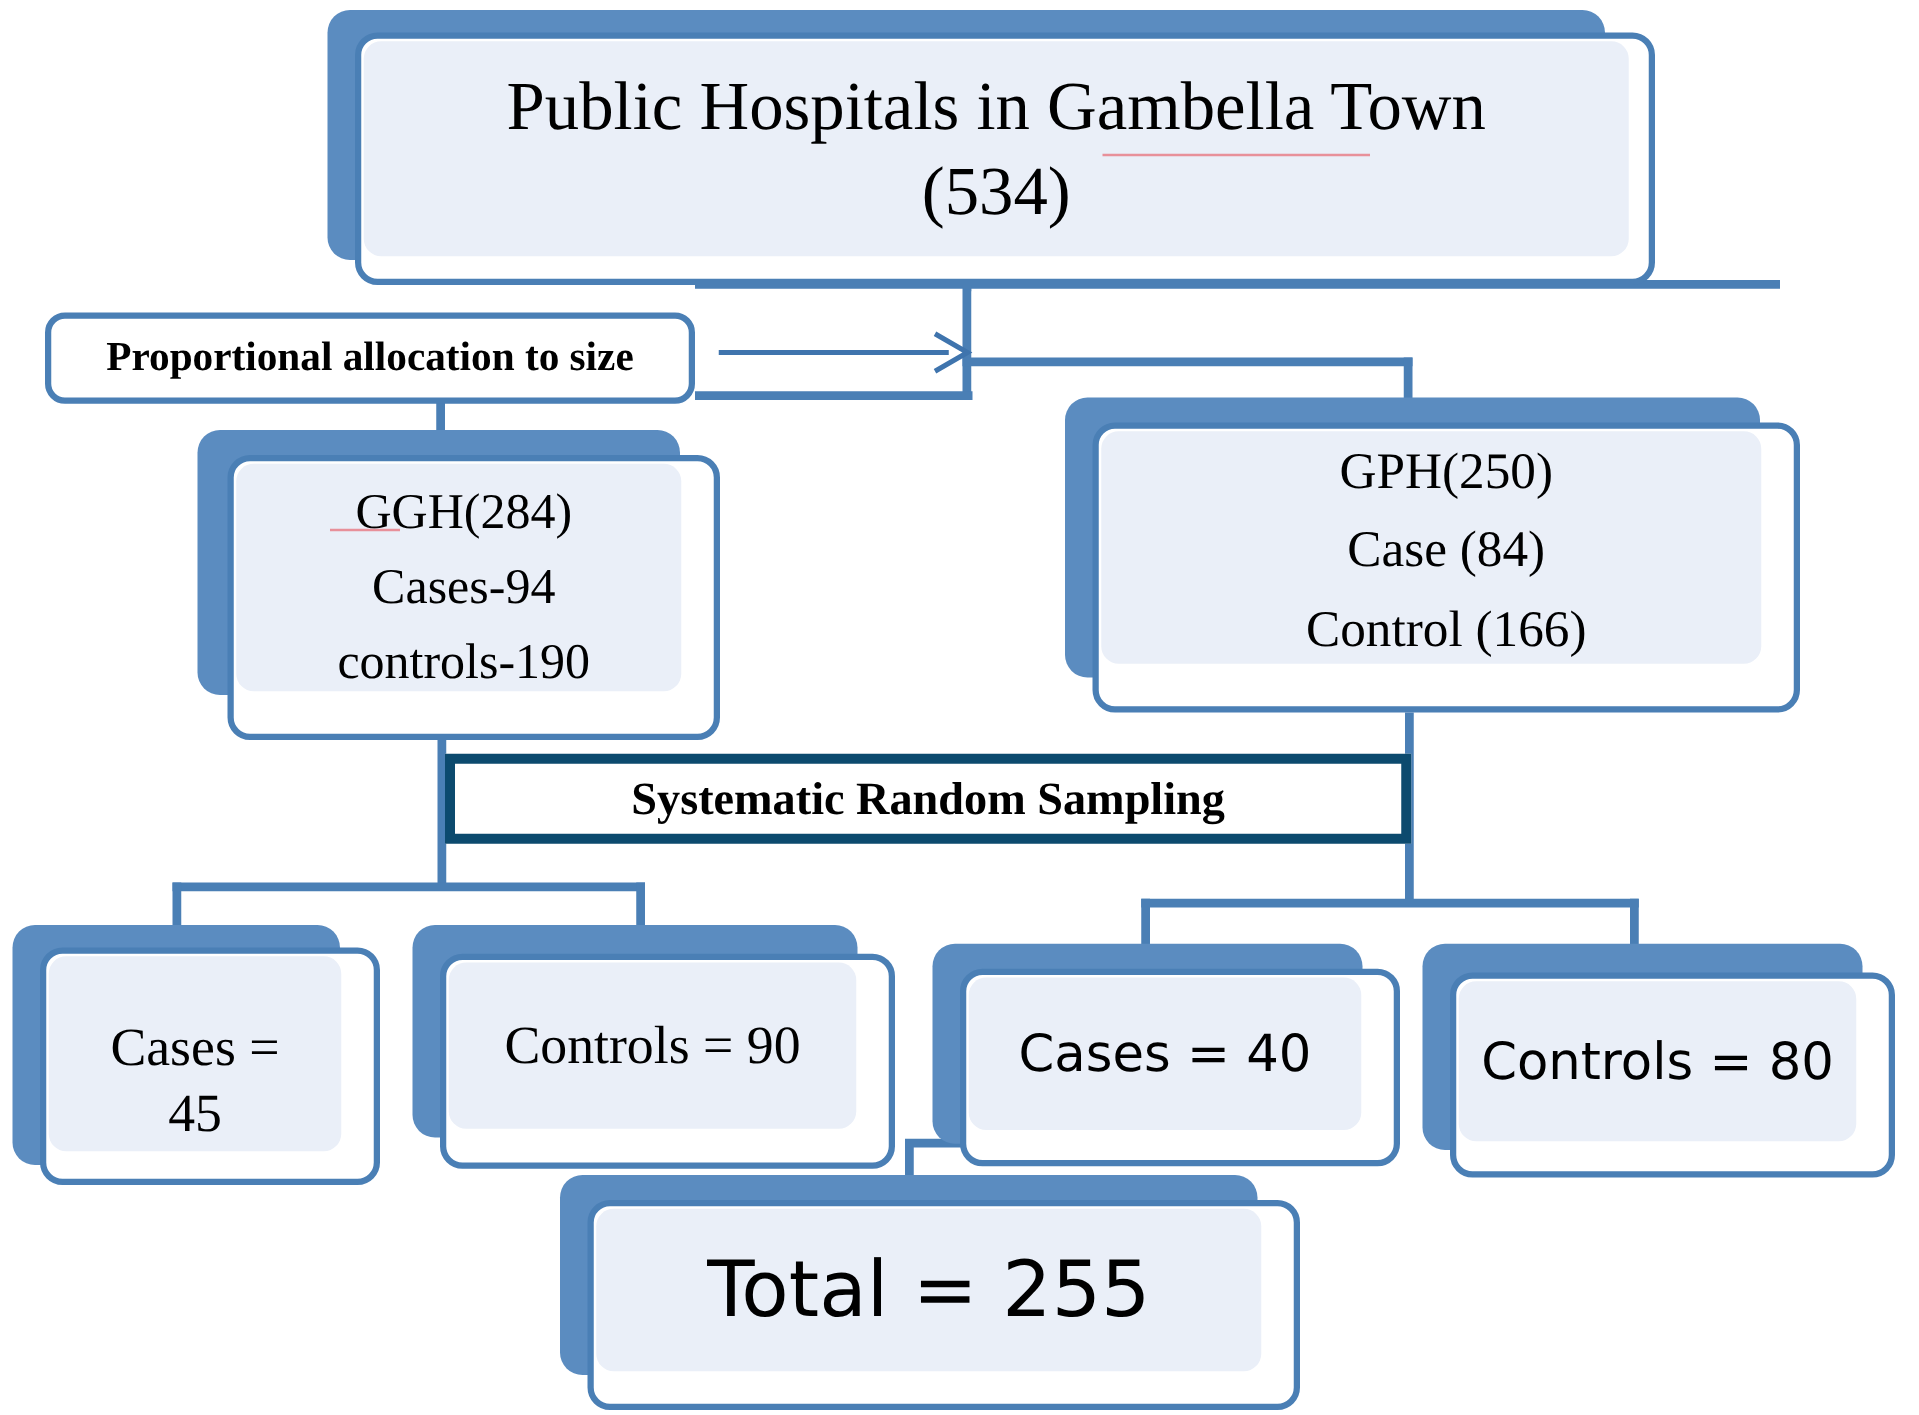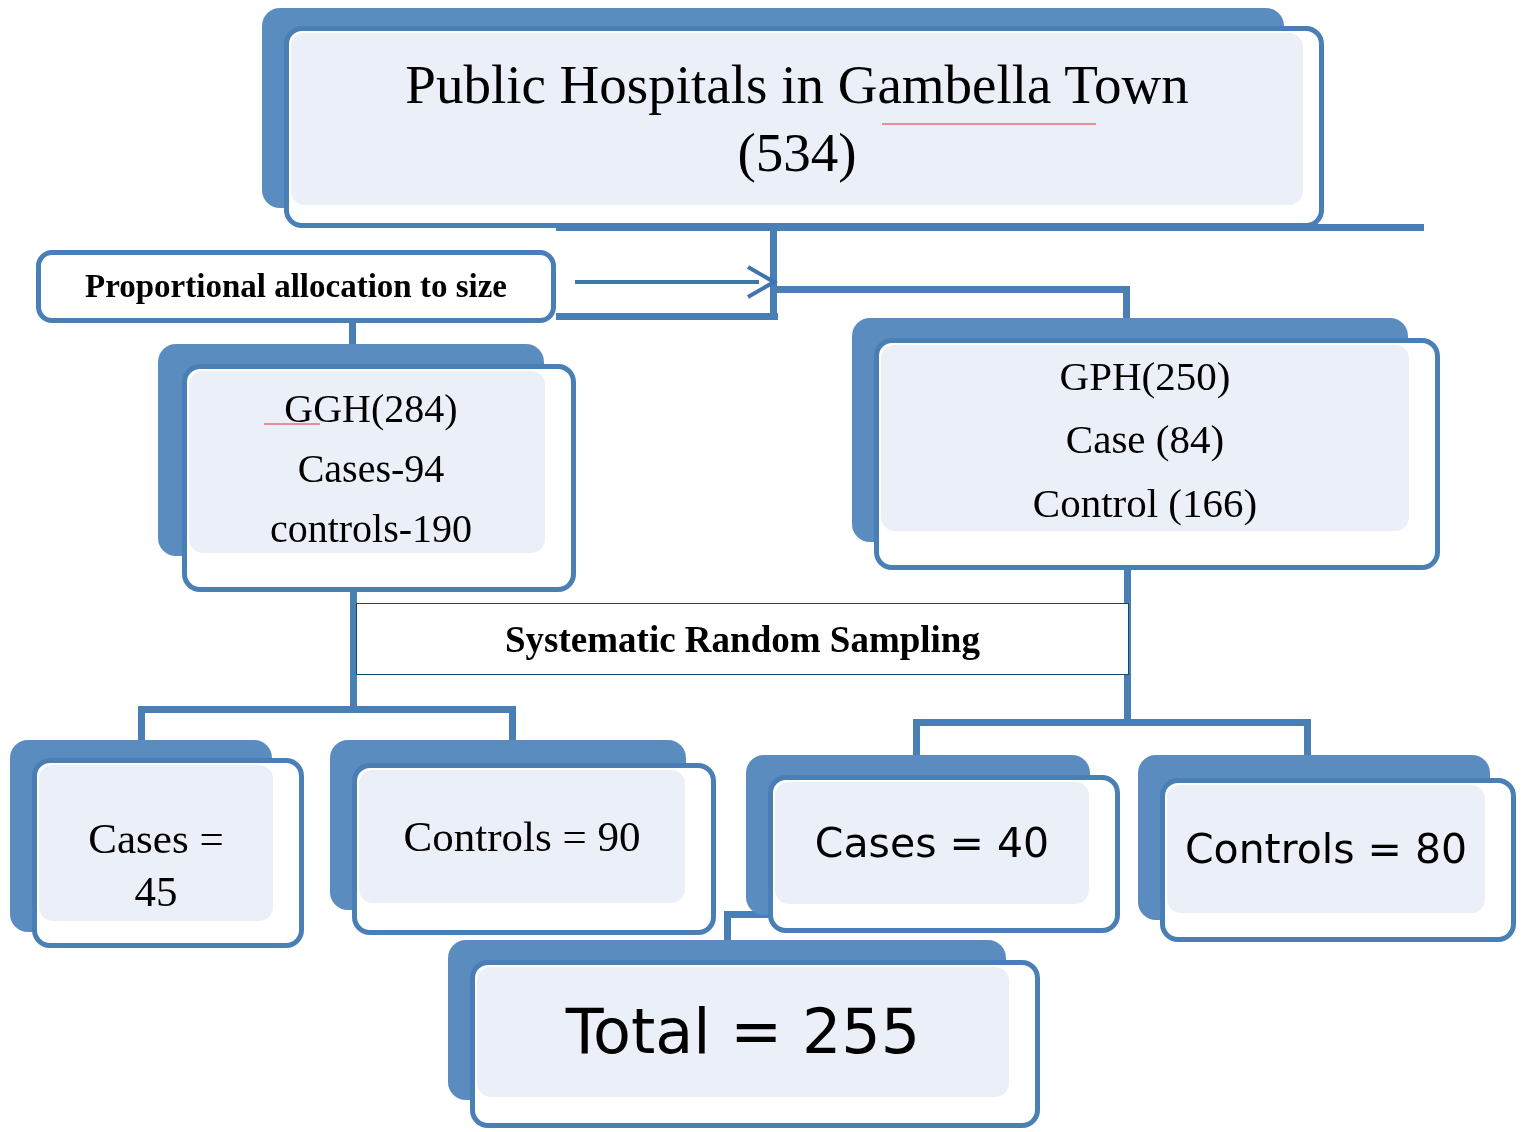--- a/index.html
+++ b/index.html
@@ -64,21 +64,21 @@
   .plainbox {
     position: absolute;
     background: #ffffff;
     box-sizing: border-box;
   }
   .plainbox.rounded {
     border: 5px solid #4a7fb5;
     border-radius: 16px;
   }
   .plainbox.square {
-    border: 1px solid #0c4a6e;
+    border: 8px solid #0c4a6e;
     border-radius: 0;
   }
   .plainbox .ptext {
     position: absolute;
     inset: 0;
     display: flex;
     align-items: center;
     justify-content: center;
     text-align: left;
     font-weight: bold;
@@ -172,21 +172,21 @@
       <span class="line">Cases-94</span>
       <span class="line">controls-190</span>
     </div>
     <div class="squiggle" style="left:264px; top:423px; width:56px;"></div>
   </div>
 
   <div class="node">
     <div class="shadow" style="left:852px; top:318px; width:556px; height:224px;"></div>
     <div class="outer" style="left:874px; top:338px; width:566px; height:232px;"></div>
     <div class="inner" style="left:881px; top:345px; width:528px; height:186px;"></div>
-    <div class="label serif" style="left:881px; top:345px; width:528px; height:190px; font-size:41px; line-height:1.55;">
+    <div class="label serif" style="left:881px; top:345px; width:528px; height:190px; font-size:41px; line-height:1.55;padding-left:12px;">
       <span class="line">GPH(250)</span>
       <span class="line">Case (84)</span>
       <span class="line">Control (166)</span>
     </div>
   </div>
 
   <div class="plainbox square" style="left:356px; top:603px; width:773px; height:72px;">
     <div class="ptext serif" style="font-size:37px;">Systematic Random Sampling</div>
   </div>
 

